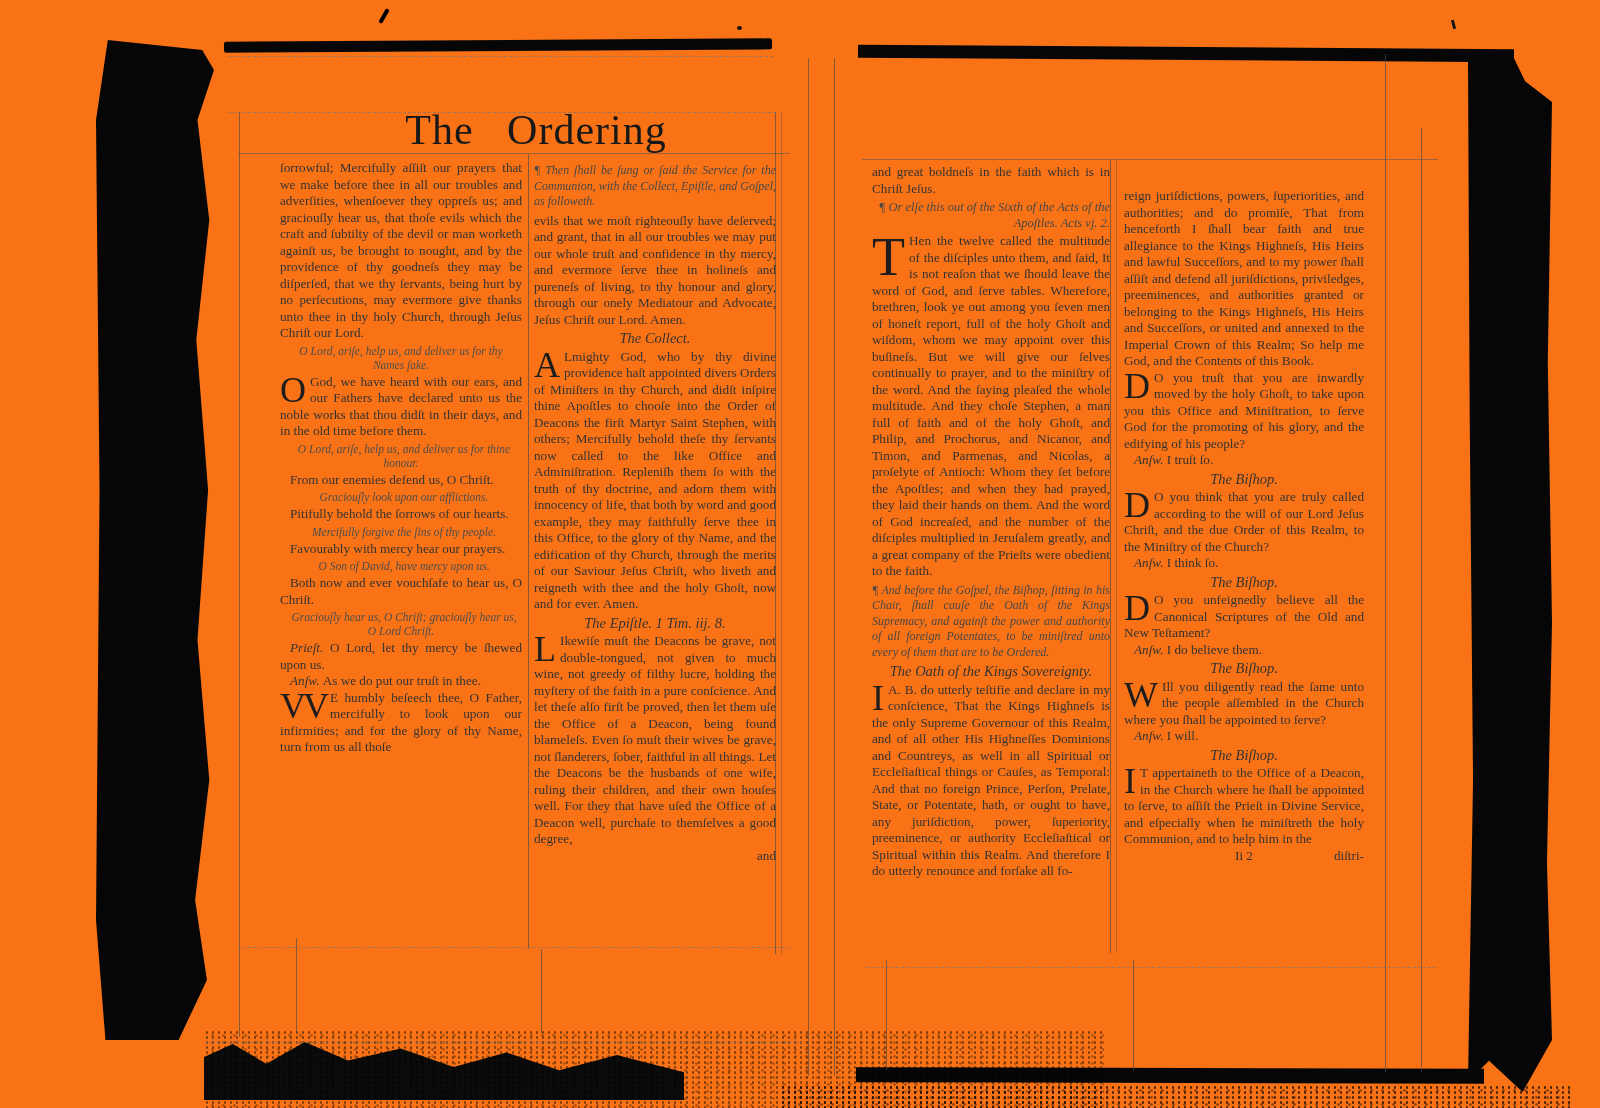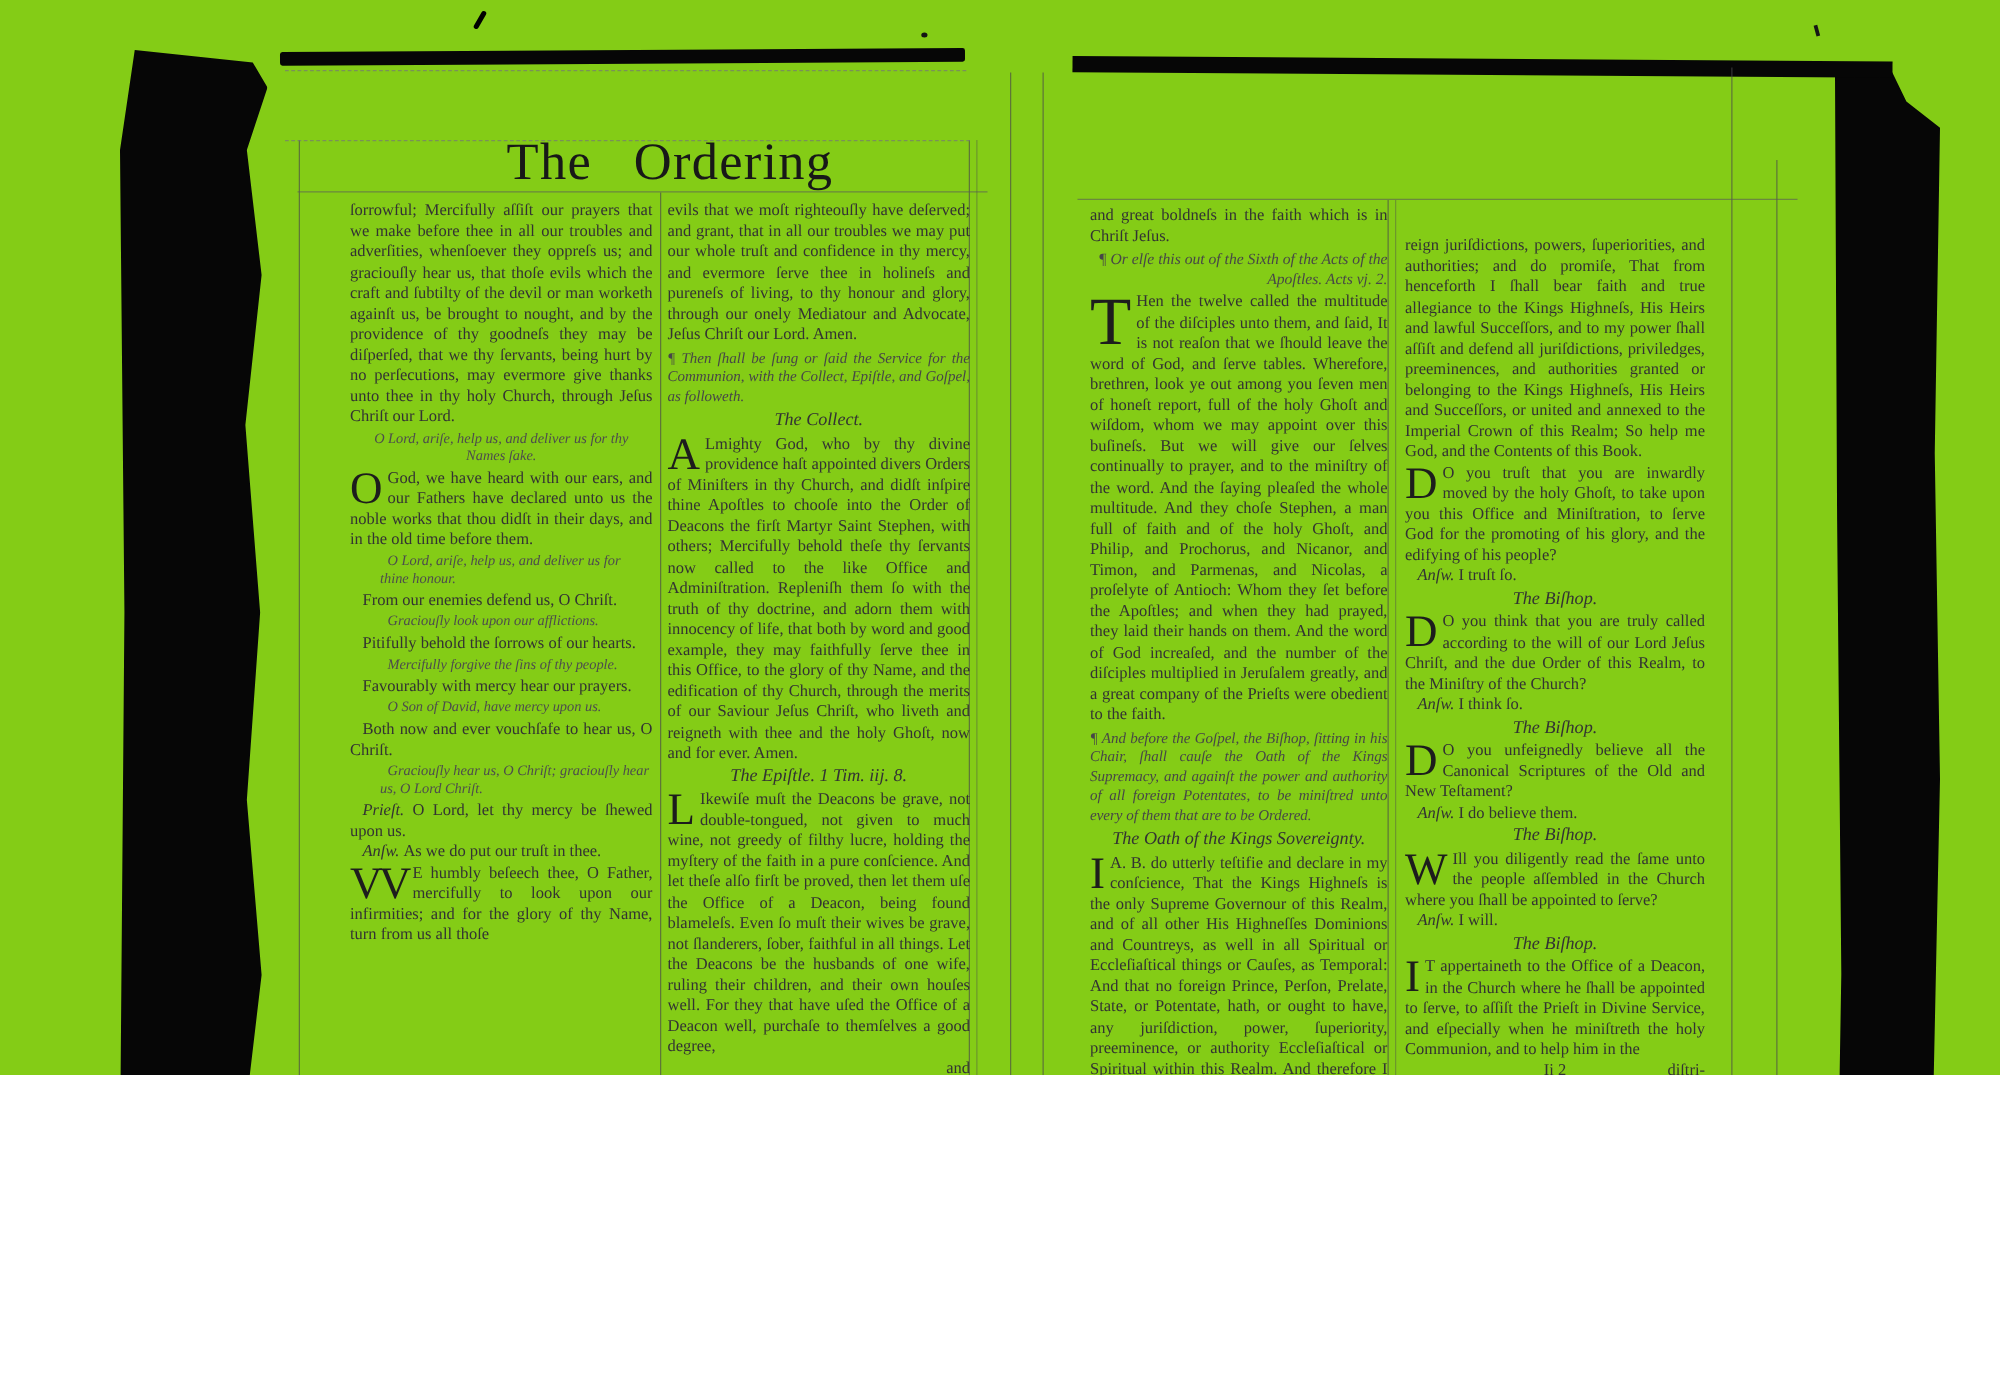--- a/index.html
+++ b/index.html
@@ -1,16 +1,16 @@
 <!DOCTYPE html>
 <html><head>
 <meta charset="utf-8">
 <style>
   html,body{margin:0;padding:0;background:#ffffff;}
-  #stage{position:relative;width:1600px;height:860px;background:#84cc16;overflow:hidden;
+  #stage{position:relative;width:1600px;height:1108px;background:#f97316;overflow:hidden;
          font-family:"Liberation Serif","DejaVu Serif",serif;color:#2e2e2e;}
 
   
   .art{position:absolute;background:#060606;}
   #blob-left{left:96px;top:40px;width:118px;height:1000px;
     clip-path:polygon(10% 0,90% 1%,100% 3%,86% 8%,96% 18%,85% 30%,95% 45%,86% 60%,96% 74%,84% 86%,94% 94%,70% 100%,8% 100%,0 88%,3% 45%,0 8%);}
   #blob-right{left:1468px;top:50px;width:84px;height:1042px;
     clip-path:polygon(0 1%,50% 0,68% 3%,100% 5%,95% 30%,100% 55%,94% 78%,100% 95%,65% 100%,25% 97%,0 99%,6% 70%,2% 35%);}
   #bar-top-left{left:224px;top:40px;width:548px;height:11px;transform:rotate(-0.35deg);border-radius:2px;}
   #bar-top-right{left:858px;top:47px;width:656px;height:13px;transform:rotate(0.4deg);}
@@ -63,21 +63,21 @@
   .col{position:absolute;width:242px;font-size:13.2px;line-height:16.5px;
        text-align:justify;color:#333;overflow:hidden;}
   #c-l1{left:280px;top:160px;height:800px;}
   #c-l2{left:534px;top:160px;height:800px;}
   #c-r1{left:872px;top:164px;width:238px;height:805px;}
   #c-r2{left:1124px;top:164px;width:240px;height:810px;margin-top:24px;}
 
   .blk{margin:0;}
   .pi,.ans{text-indent:10px;}
   .v,.vc{font-style:italic;font-size:11.5px;line-height:14px;color:#4d4d4d;margin:2px 0;}
-  .v{text-indent:6px;text-align:left;margin-left:24px;}
+  .v{text-indent:6px;text-align:center;}
   .vc{text-align:center;padding:0 10px;}
   .r{font-style:italic;font-size:12px;line-height:15.5px;color:#474747;text-align:justify;margin:3px 0;}
   .r2{font-style:italic;font-size:12.5px;line-height:16px;color:#474747;text-align:right;margin:2px 0;}
   .h{font-style:italic;text-align:center;font-size:14.5px;margin:2px 0;text-indent:0;}
   .lab{font-style:italic;}
   .cap{float:left;font-size:36px;line-height:28px;padding:2px 4px 0 0;color:#1d1d1d;}
   .cap.big{font-size:54px;line-height:44px;}
   .cap.wide{letter-spacing:-3px;}
   .catch{text-align:right;text-indent:0;}
   .sig{position:relative;text-align:center;text-indent:0;}
@@ -135,22 +135,22 @@
       <div class="blk v">Mercifully forgive the ſins of thy people.</div>
       <div class="blk pi">Favourably with mercy hear our prayers.</div>
       <div class="blk v">O Son of David, have mercy upon us.</div>
       <div class="blk pi">Both now and ever vouchſafe to hear us, O Chriſt.</div>
       <div class="blk v">Graciouſly hear us, O Chriſt; graciouſly hear us, O Lord Chriſt.</div>
       <div class="blk ans"><span class="lab">Prieſt. </span>O Lord, let thy mercy be ſhewed upon us.</div>
       <div class="blk ans"><span class="lab">Anſw. </span>As we do put our truſt in thee.</div>
       <div class="blk drop"><span class="cap wide">VV</span>E humbly beſeech thee, O Father, mercifully to look upon our infirmities; and for the glory of thy Name, turn from us all thoſe</div>
     </div>
   <div class="col" id="c-l2">
+      <div class="blk r">¶ Then ſhall be ſung or ſaid the Service for the Communion, with the Collect, Epiſtle, and Goſpel, as followeth.</div>
       <div class="blk p">evils that we moſt righteouſly have deſerved; and grant, that in all our troubles we may put our whole truſt and confidence in thy mercy, and evermore ſerve thee in holineſs and pureneſs of living, to thy honour and glory, through our onely Mediatour and Advocate, Jeſus Chriſt our Lord. Amen.</div>
-      <div class="blk r">¶ Then ſhall be ſung or ſaid the Service for the Communion, with the Collect, Epiſtle, and Goſpel, as followeth.</div>
       <div class="blk h">The Collect.</div>
       <div class="blk drop"><span class="cap">A</span>Lmighty God, who by thy divine providence haſt appointed divers Orders of Miniſters in thy Church, and didſt inſpire thine Apoſtles to chooſe into the Order of Deacons the firſt Martyr Saint Stephen, with others; Mercifully behold theſe thy ſervants now called to the like Office and Adminiſtration. Repleniſh them ſo with the truth of thy doctrine, and adorn them with innocency of life, that both by word and good example, they may faithfully ſerve thee in this Office, to the glory of thy Name, and the edification of thy Church, through the merits of our Saviour Jeſus Chriſt, who liveth and reigneth with thee and the holy Ghoſt, now and for ever. Amen.</div>
       <div class="blk h">The Epiſtle. 1 Tim. iij. 8.</div>
       <div class="blk drop"><span class="cap">L</span>Ikewiſe muſt the Deacons be grave, not double-tongued, not given to much wine, not greedy of filthy lucre, holding the myſtery of the faith in a pure conſcience. And let theſe alſo firſt be proved, then let them uſe the Office of a Deacon, being found blameleſs. Even ſo muſt their wives be grave, not ſlanderers, ſober, faithful in all things. Let the Deacons be the husbands of one wife, ruling their children, and their own houſes well. For they that have uſed the Office of a Deacon well, purchaſe to themſelves a good degree,</div>
       <div class="blk catch">and</div>
     </div>
   <div class="col" id="c-r1">
       <div class="blk p">and great boldneſs in the faith which is in Chriſt Jeſus.</div>
       <div class="blk r2">¶ Or elſe this out of the Sixth of the Acts of the Apoſtles. Acts vj. 2.</div>
       <div class="blk drop"><span class="cap big">T</span>Hen the twelve called the multitude of the diſciples unto them, and ſaid, It is not reaſon that we ſhould leave the word of God, and ſerve tables. Wherefore, brethren, look ye out among you ſeven men of honeſt report, full of the holy Ghoſt and wiſdom, whom we may appoint over this buſineſs. But we will give our ſelves continually to prayer, and to the miniſtry of the word. And the ſaying pleaſed the whole multitude. And they choſe Stephen, a man full of faith and of the holy Ghoſt, and Philip, and Prochorus, and Nicanor, and Timon, and Parmenas, and Nicolas, a proſelyte of Antioch: Whom they ſet before the Apoſtles; and when they had prayed, they laid their hands on them. And the word of God increaſed, and the number of the diſciples multiplied in Jeruſalem greatly, and a great company of the Prieſts were obedient to the faith.</div>

